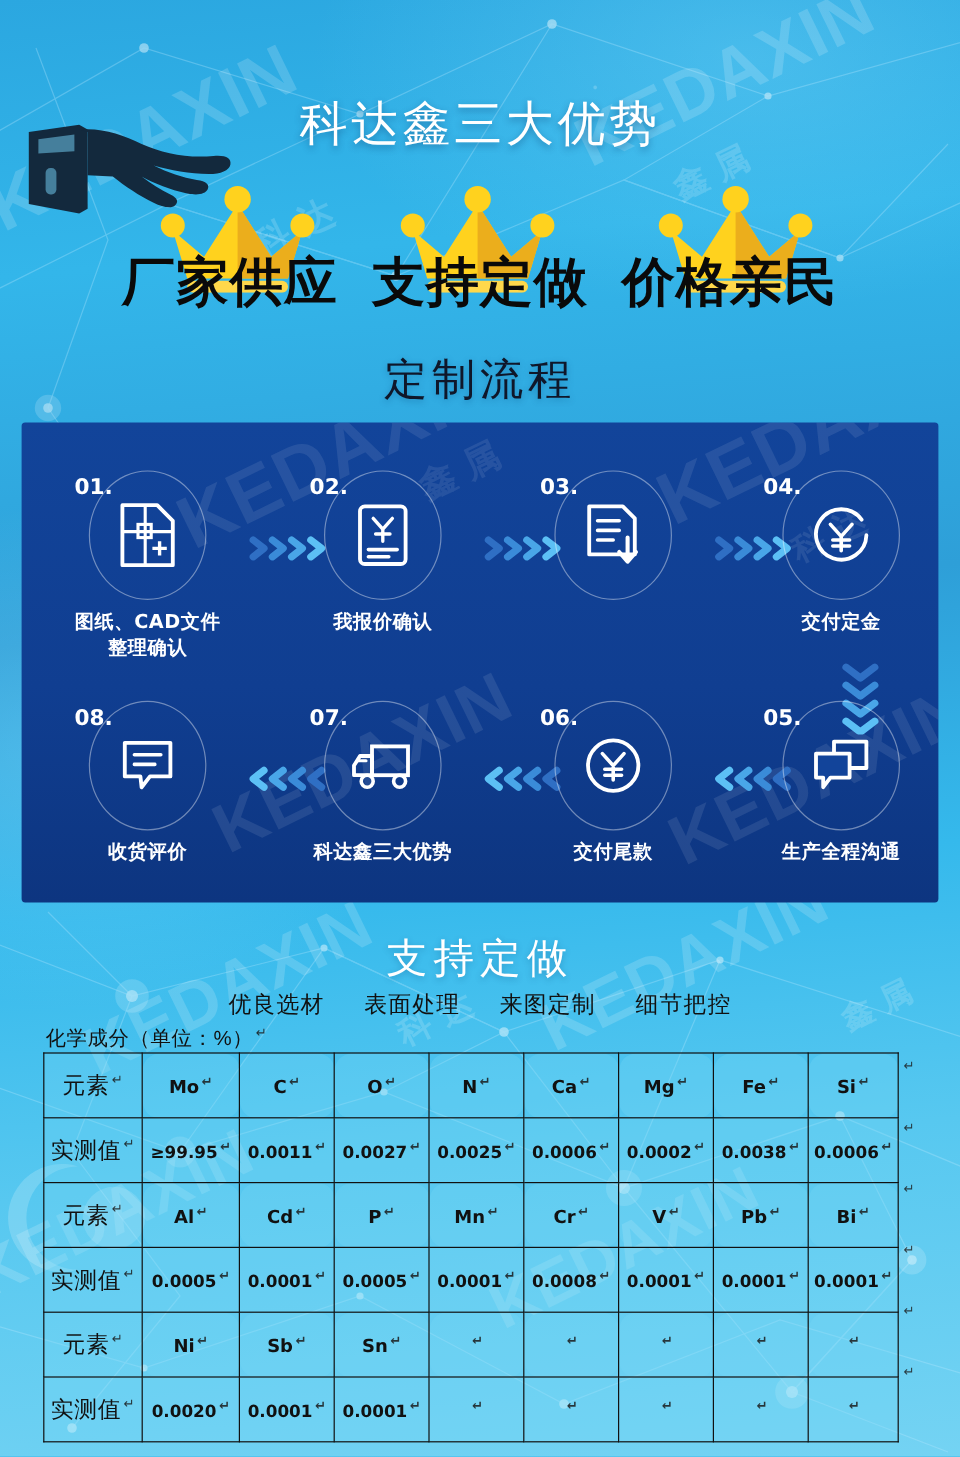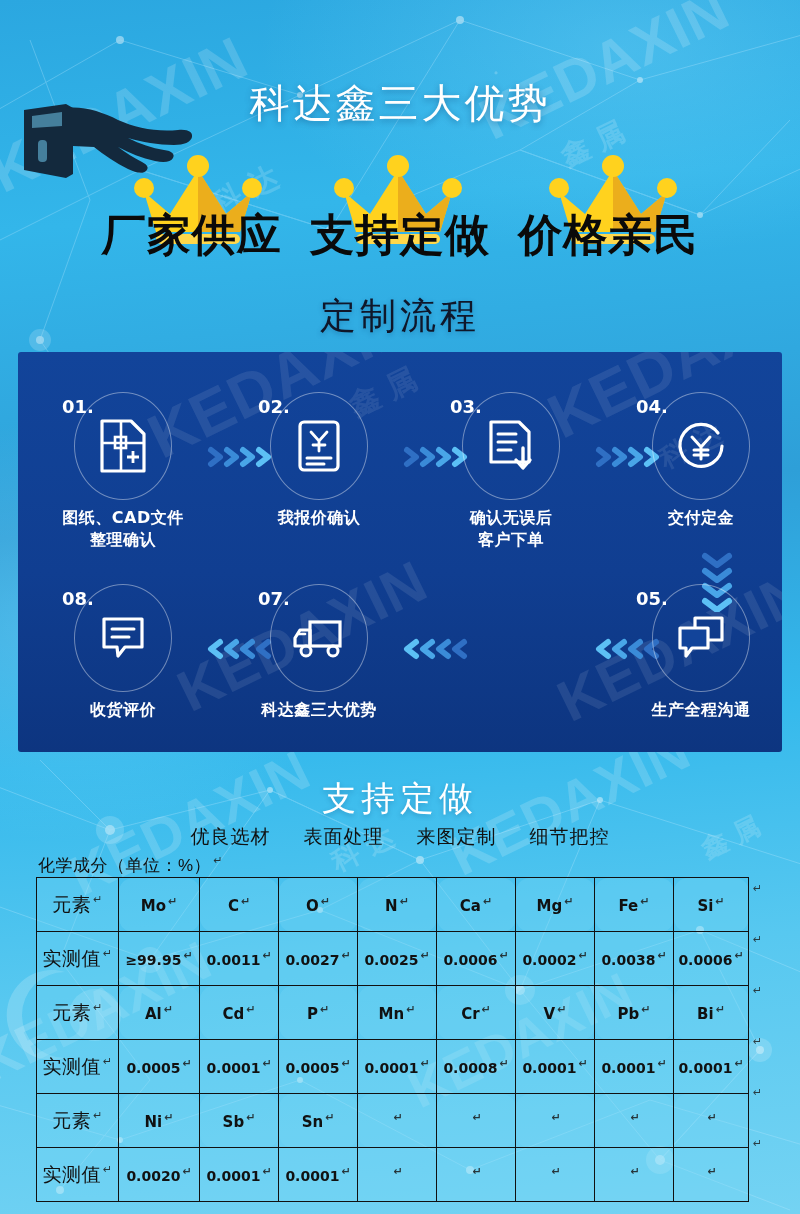--- a/index.html
+++ b/index.html
@@ -255,22 +255,20 @@
 
   <div class="step" style="left:418px;top:40px;">
     <div class="step-num" style="left:14px;top:4px;">03.</div>
     <div class="circle">
       <svg width="52" height="56" viewBox="0 0 52 56">
         <path d="M6,4 H34 L44,14 V44 H6 Z" fill="none" stroke="#fff" stroke-width="3.2" stroke-linejoin="round"></path>
         <path d="M13,16 H31 M13,24 H31 M13,32 H26" stroke="#fff" stroke-width="3" stroke-linecap="round"></path>
         <path d="M38,30 V48 M31,42 L38,50 L45,42" fill="none" stroke="#fff" stroke-width="3.4" stroke-linecap="round" stroke-linejoin="round"></path>
       </svg>
     </div>
-    <div class="step-label"><span style="white-space:pre-line">确认无误后
-客户下单</span></div>
   </div>
 
   <svg class="arrows" style="left:576px;top:90px;" viewBox="0 0 70 30">
     <g fill="none" stroke-width="6" stroke-linecap="round" stroke-linejoin="round">
       <polyline points="5,8 14,15 5,22" stroke="#2f6fc4"></polyline>
       <polyline points="21,8 30,15 21,22" stroke="#3a8bd8"></polyline>
       <polyline points="37,8 46,15 37,22" stroke="#49a6e8"></polyline>
       <polyline points="53,8 62,15 53,22" stroke="#5cc0f5"></polyline>
     </g>
   </svg>
@@ -331,20 +329,30 @@
 
   <svg class="arrows" style="left:384px;top:282px;" viewBox="0 0 70 30">
     <g fill="none" stroke-width="6" stroke-linecap="round" stroke-linejoin="round">
       <polyline points="14,8 5,15 14,22" stroke="#5cc0f5"></polyline>
       <polyline points="30,8 21,15 30,22" stroke="#49a6e8"></polyline>
       <polyline points="46,8 37,15 46,22" stroke="#3a8bd8"></polyline>
       <polyline points="62,8 53,15 62,22" stroke="#2f6fc4"></polyline>
     </g>
   </svg>
 
+  <div class="step" style="left:418px;top:232px;">
+    <div class="step-num" style="left:14px;top:4px;">06.</div>
+    <div class="circle">
+      <svg width="54" height="54" viewBox="0 0 54 54">
+        <circle cx="27" cy="27" r="21" fill="none" stroke="#fff" stroke-width="3.2"></circle>
+        <path d="M18,17 L27,27 L36,17 M27,27 V39 M20,30 H34 M20,35 H34" stroke="#fff" stroke-width="3" fill="none" stroke-linecap="round"></path>
+      </svg>
+    </div>
+    <div class="step-label"><span style="white-space:pre-line">交付尾款</span></div>
+  </div>
 
   <svg class="arrows" style="left:576px;top:282px;" viewBox="0 0 70 30">
     <g fill="none" stroke-width="6" stroke-linecap="round" stroke-linejoin="round">
       <polyline points="14,8 5,15 14,22" stroke="#5cc0f5"></polyline>
       <polyline points="30,8 21,15 30,22" stroke="#49a6e8"></polyline>
       <polyline points="46,8 37,15 46,22" stroke="#3a8bd8"></polyline>
       <polyline points="62,8 53,15 62,22" stroke="#2f6fc4"></polyline>
     </g>
   </svg>
 

